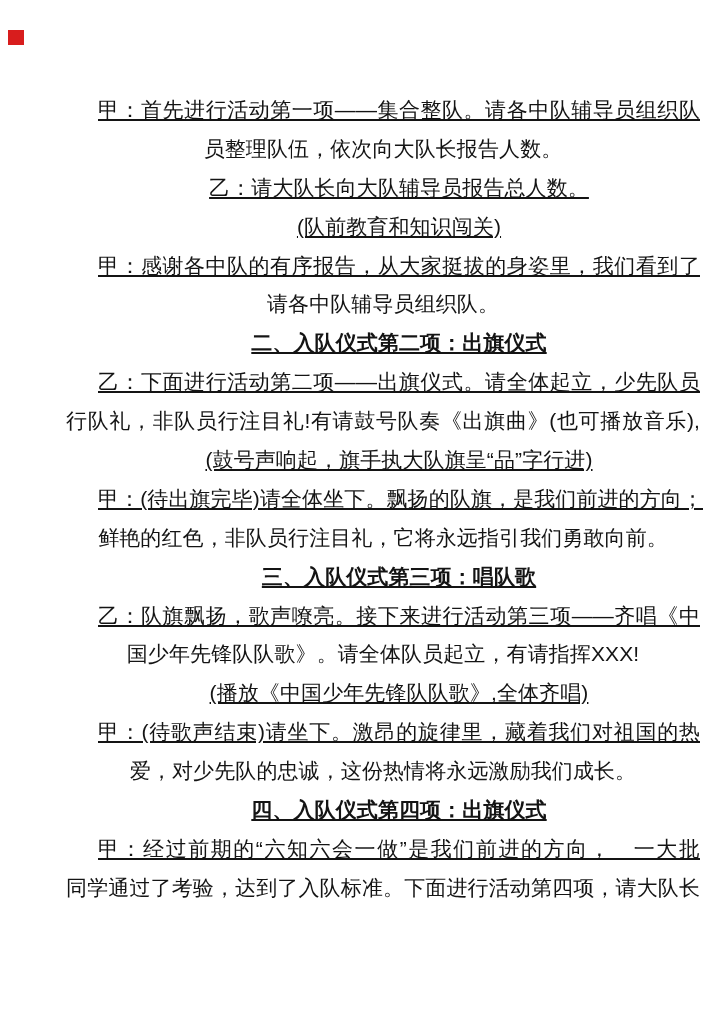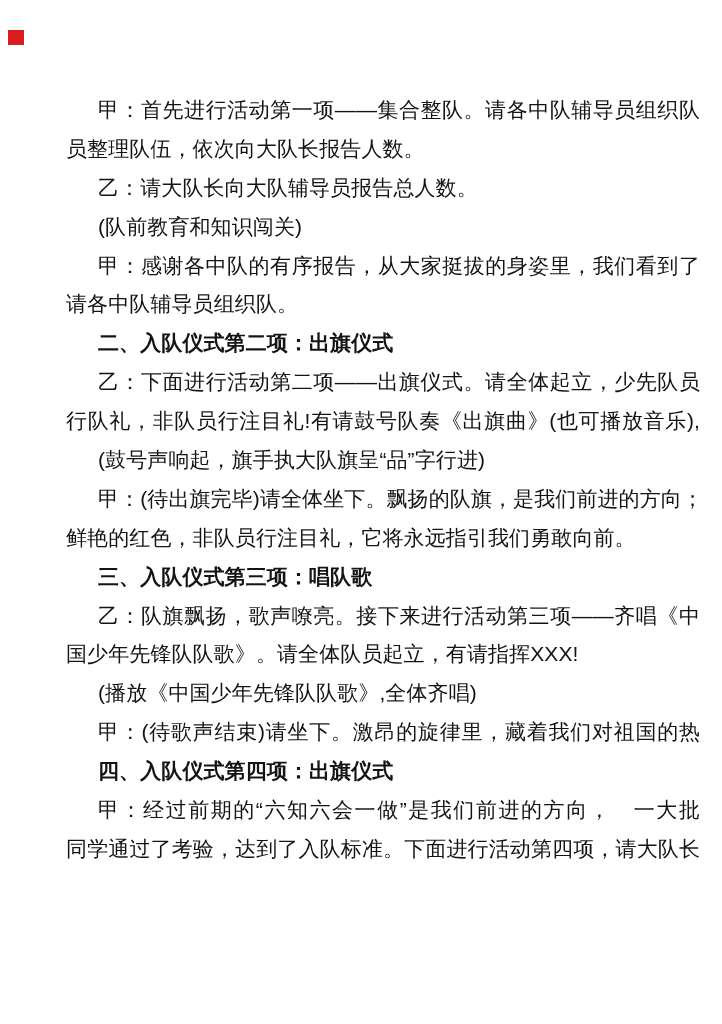--- a/index.html
+++ b/index.html
@@ -33,24 +33,24 @@
     position: absolute;
     left: 66px;
     top: 91px;
     width: 634px;
   }
   .ln {
     height: 38.9px;
     line-height: 38.9px;
     font-size: 21px;
     white-space: nowrap;
-    text-align: left;
+    text-align: center;
     letter-spacing: 0.1px;
   }
-  .ind { text-indent: 32px; }
+  .ind { text-indent: 32px; text-decoration: underline; }
   .full {
     text-align: justify;
     text-align-last: justify;
   }
   .hd { font-weight: bold; }
 </style>
 </head>
 <body style="color: rgb(20, 20, 20); background: rgb(255, 255, 255);">
 
 <div class="page">
@@ -68,18 +68,19 @@
     <div class="ln ind full">乙：下面进行活动第二项——出旗仪式。请全体起立，少先队员</div>
     <div class="ln full">行队礼，非队员行注目礼!有请鼓号队奏《出旗曲》(也可播放音乐),</div>
     <div class="ln ind">(鼓号声响起，旗手执大队旗呈“品”字行进)</div>
     <div class="ln ind full">甲：(待出旗完毕)请全体坐下。飘扬的队旗，是我们前进的方向；</div>
     <div class="ln">鲜艳的红色，非队员行注目礼，它将永远指引我们勇敢向前。</div>
     <div class="ln ind hd">三、入队仪式第三项：唱队歌</div>
     <div class="ln ind full">乙：队旗飘扬，歌声嘹亮。接下来进行活动第三项——齐唱《中</div>
     <div class="ln">国少年先锋队队歌》。请全体队员起立，有请指挥XXX!</div>
     <div class="ln ind">(播放《中国少年先锋队队歌》,全体齐唱)</div>
     <div class="ln ind full">甲：(待歌声结束)请坐下。激昂的旋律里，藏着我们对祖国的热</div>
+    <div class="ln">爱，对少先队的忠诚，这份热情将永远激励我们成长。</div>
     <div class="ln ind hd">四、入队仪式第四项：出旗仪式</div>
     <div class="ln ind full">甲：经过前期的“六知六会一做”是我们前进的方向，　一大批</div>
     <div class="ln full">同学通过了考验，达到了入队标准。下面进行活动第四项，请大队长</div>
   </div>
 
 </div>
 
 </body></html>

